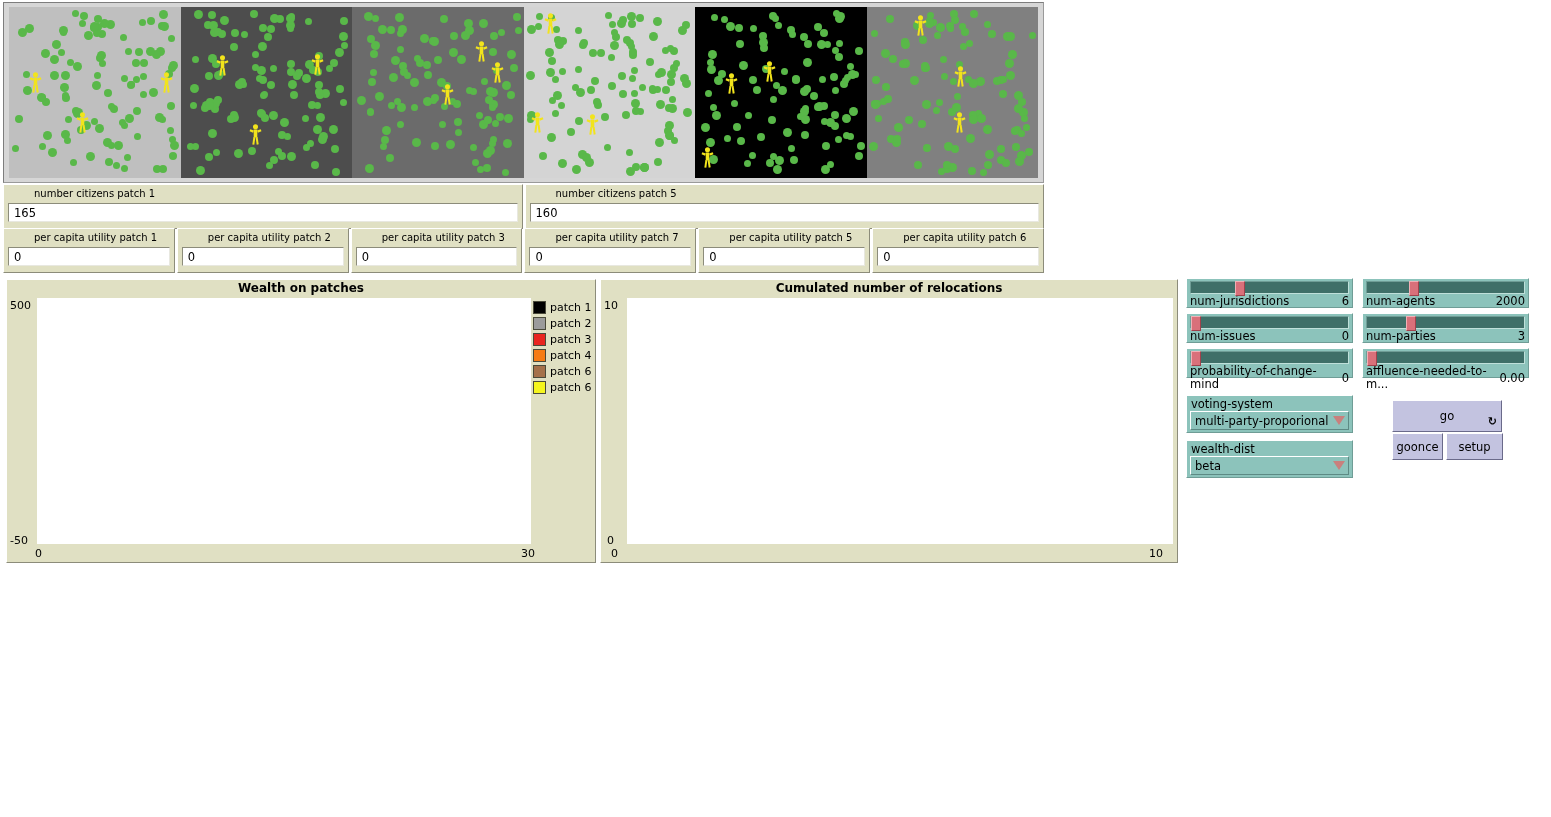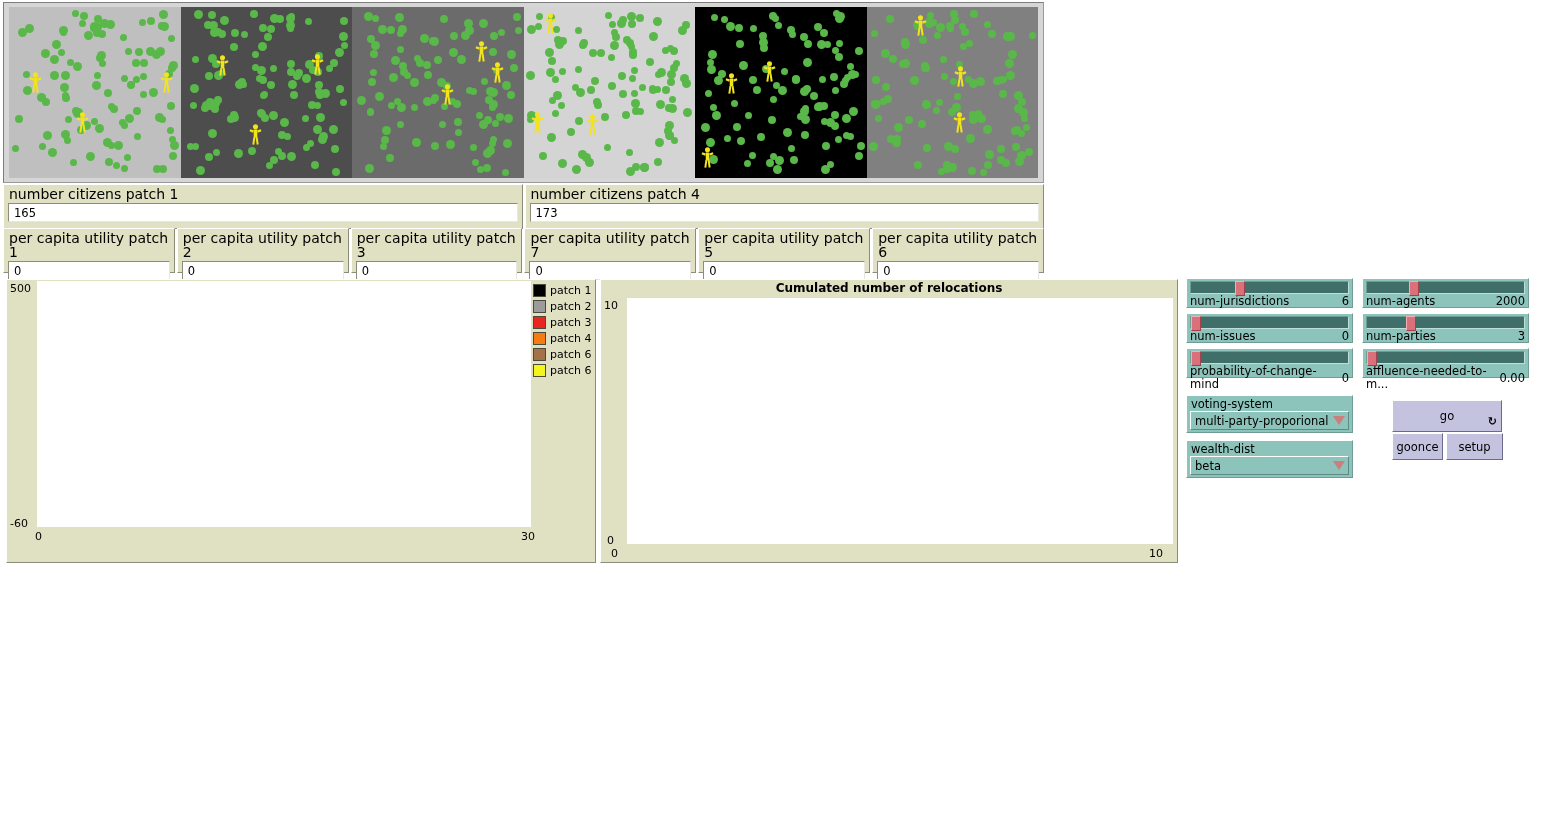--- a/index.html
+++ b/index.html
@@ -36,21 +36,21 @@
   .mon-row.r2 { top: 228px; }
   .monitor {
     flex: 1 1 0; margin-right: 2px;
     background: #e0e0c3;
     border: 1px solid #ffffff;
     border-right-color: #8c8c7a; border-bottom-color: #8c8c7a;
     padding: 2px 4px 3px 4px;
     display: flex; flex-direction: column;
   }
   .monitor:last-child { margin-right: 0; }
-  .mon-label { font-size: 14px; color: #000; line-height: 14px; padding-left: 1px; }
+  .mon-label { font-size: 10px; color: #000; line-height: 14px; padding-left: 1px; margin-left: 25px; }
   .mon-value {
     margin-top: 2px; background: #ffffff;
     border: 1px solid #8c8c7a;
     border-right-color: #e8e8e0; border-bottom-color: #e8e8e0;
     font-size: 11.5px; color: #000;
     padding: 2px 0 2px 5px; height: 19px; line-height: 15px;
   }
 
   
   .plot {
@@ -931,22 +931,22 @@
         </div>
       </div>
   </div>
 
   <div class="mon-row r1" id="mon-row-citizens">
       <div class="monitor">
         <div class="mon-label">number citizens patch 1</div>
         <div class="mon-value">165</div>
       </div>
       <div class="monitor">
-        <div class="mon-label">number citizens patch 4</div>
-        <div class="mon-value">173</div>
+        <div class="mon-label">number citizens patch 5</div>
+        <div class="mon-value">160</div>
       </div>
     </div>
   <div class="mon-row r2" id="mon-row-utility">
       <div class="monitor">
         <div class="mon-label">per capita utility patch 1</div>
         <div class="mon-value">0</div>
       </div>
       <div class="monitor">
         <div class="mon-label">per capita utility patch 2</div>
         <div class="mon-value">0</div>
@@ -963,24 +963,25 @@
         <div class="mon-label">per capita utility patch 5</div>
         <div class="mon-value">0</div>
       </div>
       <div class="monitor">
         <div class="mon-label">per capita utility patch 6</div>
         <div class="mon-value">0</div>
       </div>
     </div>
 
   <div class="plot" style="left:6px; top:279px; width:590px; height:284px;">
+    <div class="plot-title">Wealth on patches</div>
     <div class="plot-body" style="height:265px;">
       <div class="plot-canvas" style="left:30px; top:1px; right:64px; height:246px;"></div>
       <div class="ytick" style="left:3px; top:3px;">500</div>
-      <div class="ytick" style="left:3px; top:238px;">-60</div>
+      <div class="ytick" style="left:3px; top:238px;">-50</div>
       <div class="xtick" style="left:28px; top:251px;">0</div>
       <div class="xtick" style="left:514px; top:251px;">30</div>
       <div class="legend" id="plot1-legend">
           <div class="legend-item">
             <span class="legend-swatch" style="background:#000000"></span>
             <span class="legend-text">patch 1</span>
           </div>
           <div class="legend-item">
             <span class="legend-swatch" style="background:#9b9b9b"></span>
             <span class="legend-text">patch 2</span>

